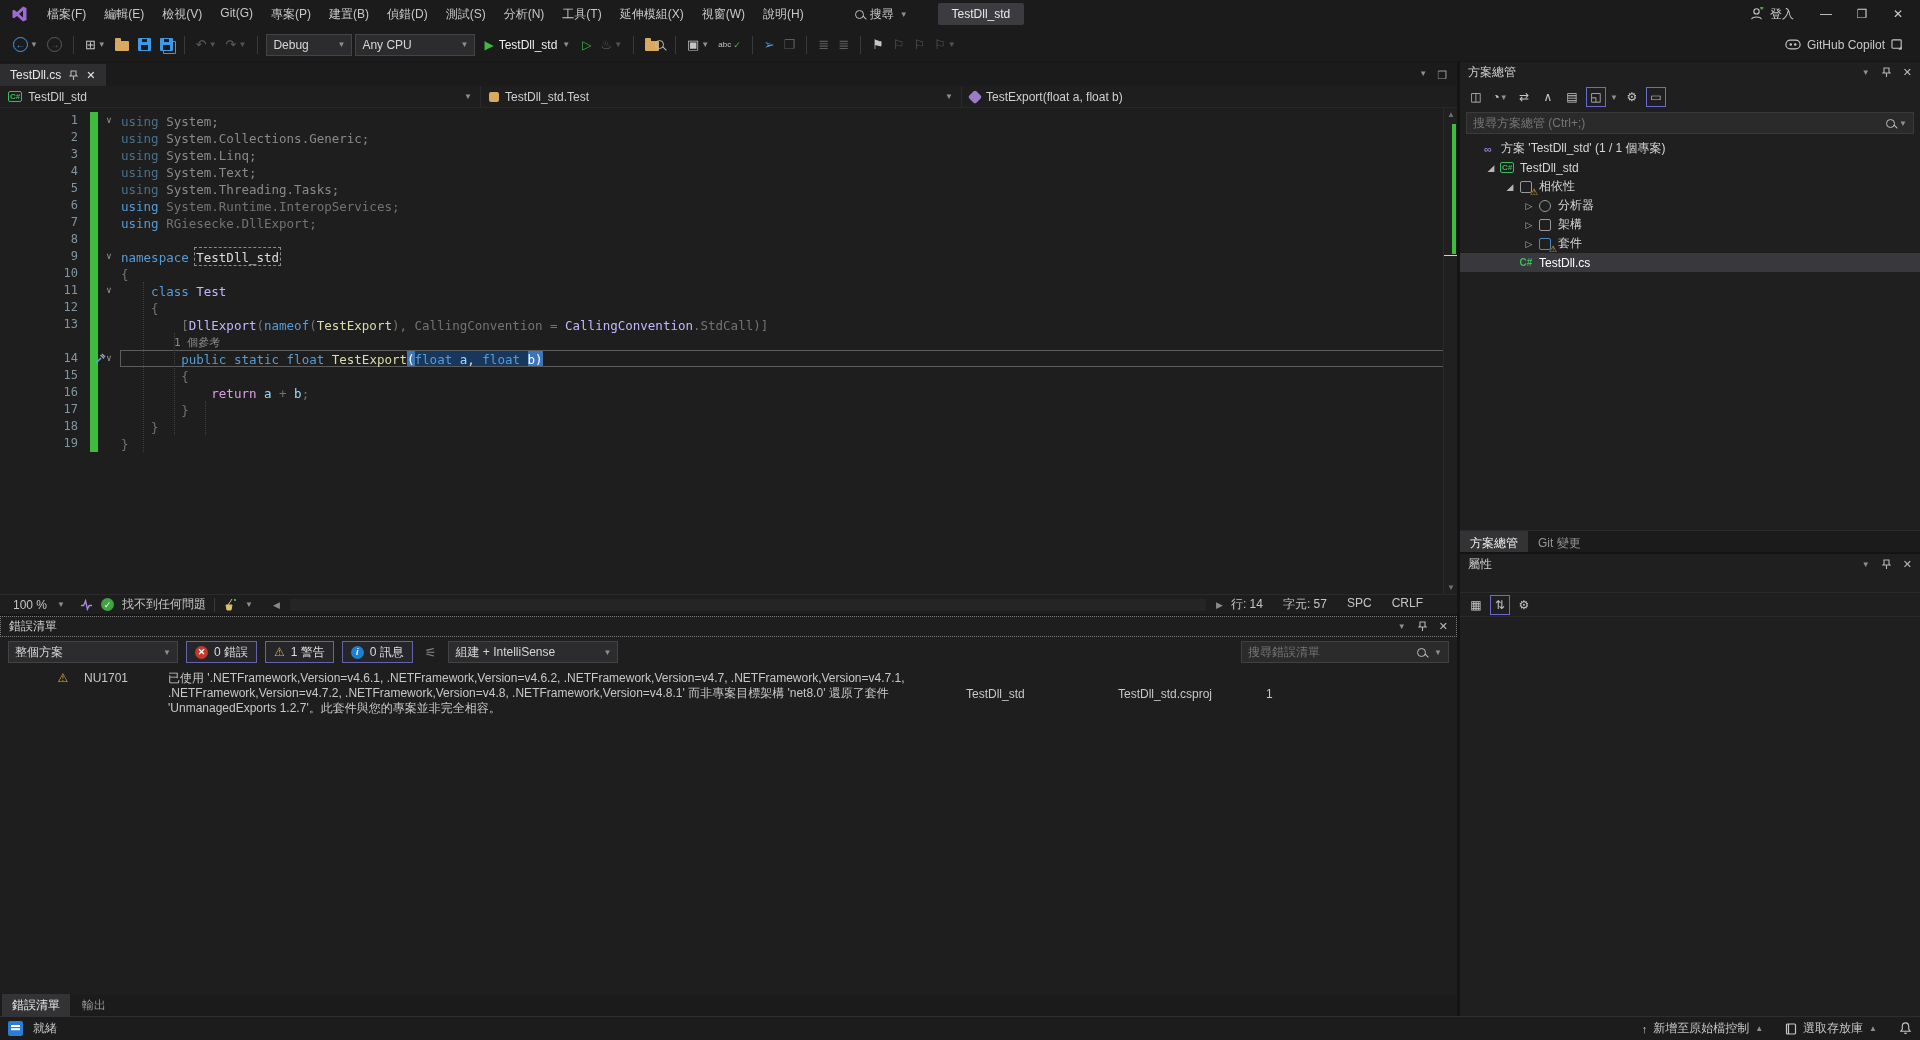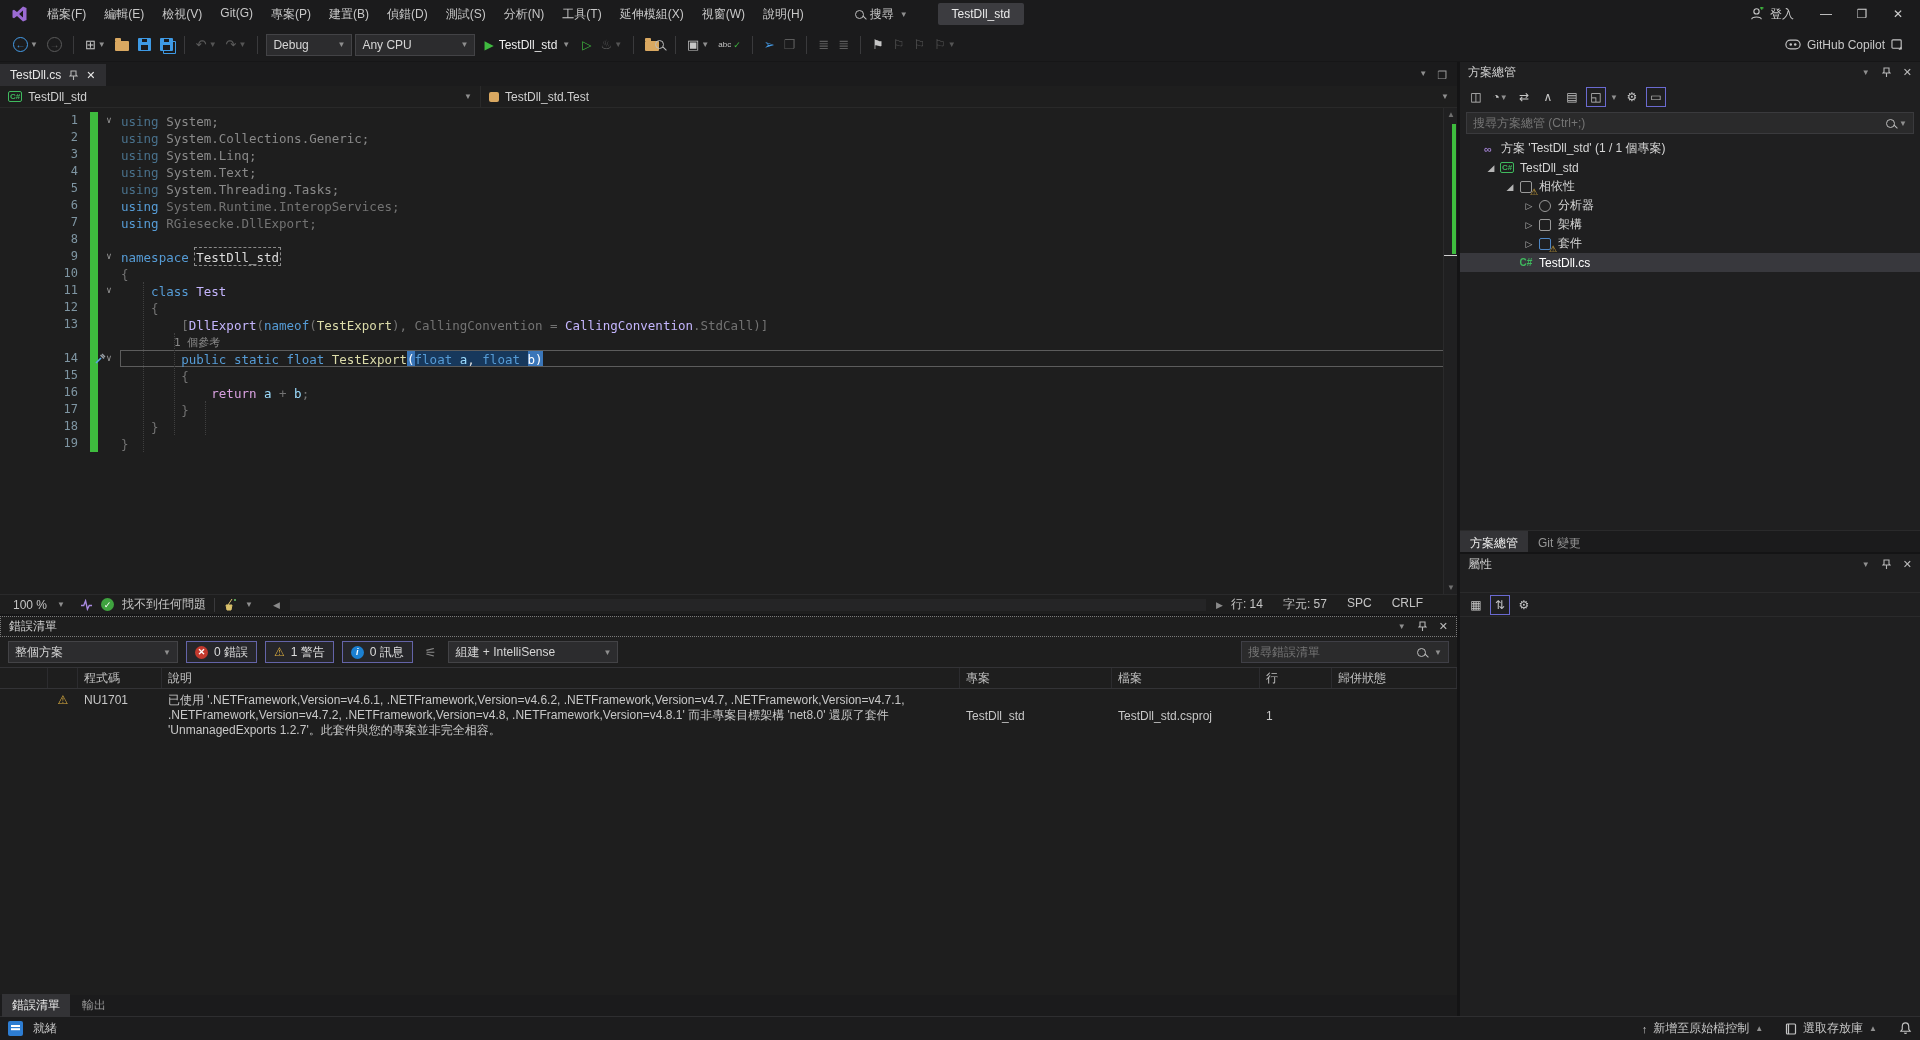--- a/index.html
+++ b/index.html
@@ -314,20 +314,24 @@
         <div class="navsec">
           <span class="badge-cs">C#</span>
           <span>TestDll_std</span>
           <span class="caret">▼</span>
         </div>
         <div class="navsec">
           <span class="icon-class"></span>
           <span>TestDll_std.Test</span>
           <span class="caret">▼</span>
         </div>
+        <div class="navsec">
+          <span class="icon-method"></span>
+          <span>TestExport(float a, float b)</span>
+        </div>
       </div>
 
       <div class="code-area">
         <div id="code-lines">
             <div class="code-row">
               <span class="ln-bp"></span>
               <span class="ln-num">1</span>
               <span class="ln-mod"></span>
               <span class="ln-fold">∨</span>
               <span class="line-right"><span class="tok-kwdim">using</span><span class="tok-dim"> System;</span></span>
@@ -542,30 +546,20 @@
           <div class="combo">
             <span>組建 + IntelliSense</span>
               <span class="caret">▼</span>
           </div>
           <div class="errsearch">
             <input placeholder="搜尋錯誤清單" style="">
             <span class="mag"></span>
             <span class="caret">▼</span>
           </div>
         </div>
-        <div class="errhead" id="err-head">
-            <span class="hc" style="width: 48px;"></span>
-            <span class="hc" style="width: 30px;"></span>
-            <span class="hc" style="width: 84px;">程式碼</span>
-            <span class="hc" style="width: 798px;">說明</span>
-            <span class="hc" style="width: 152px;">專案</span>
-            <span class="hc" style="width: 148px;">檔案</span>
-            <span class="hc" style="width: 72px;">行</span>
-            <span class="hc" style="flex: 1 1 0%;">歸併狀態</span>
-          </div>
         <div class="errrow">
           <span class="rc" style="width:48px"></span>
           <span class="rc" style="width:30px; text-align:center; color:#e3b341">⚠</span>
           <span class="rc" style="width:84px">NU1701</span>
           <span class="rc desc" style="width:798px">已使用 '.NETFramework,Version=v4.6.1, .NETFramework,Version=v4.6.2, .NETFramework,Version=v4.7, .NETFramework,Version=v4.7.1, .NETFramework,Version=v4.7.2, .NETFramework,Version=v4.8, .NETFramework,Version=v4.8.1' 而非專案目標架構 'net8.0' 還原了套件 'UnmanagedExports 1.2.7'。此套件與您的專案並非完全相容。</span>
           <span class="rc" style="width:152px; align-self:center">TestDll_std</span>
           <span class="rc" style="width:148px; align-self:center">TestDll_std.csproj</span>
           <span class="rc" style="width:72px; align-self:center">1</span>
         </div>
         <div class="ptabs">

